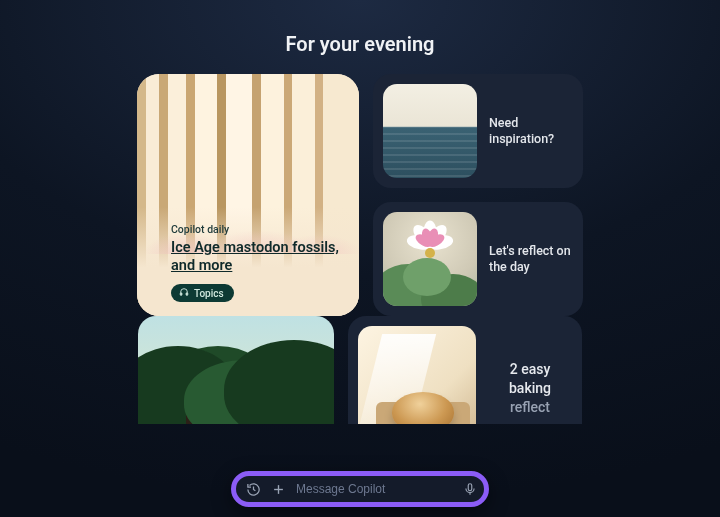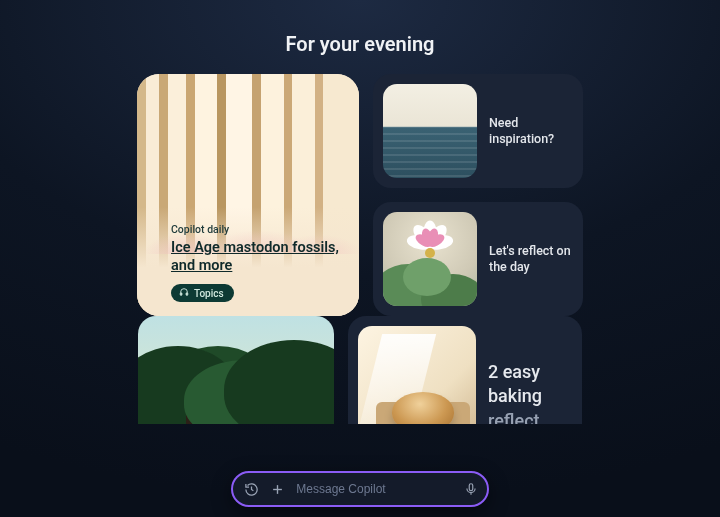--- a/index.html
+++ b/index.html
@@ -244,37 +244,38 @@
     background:#caa877; border-radius:6px;
     box-shadow: inset 0 -6px 0 rgba(0,0,0,.12);
   }
   .bun {
     position:absolute; left:34px; bottom:24px; width:62px; height:40px;
     background: radial-gradient(ellipse at 45% 30%, #f0d19b 0%, #cc9852 55%, #a56f2e 100%);
     border-radius: 50% 50% 46% 46%;
     box-shadow: 0 6px 8px rgba(0,0,0,.18);
   }
   .topic-text {
-    font-size: 18px;
+    font-size: 14px;
     line-height: 1.35;
     padding-top: 34px;
+    text-align: center;
   }
   .topic-text .l1 { color:#e6e9ee; font-weight: 500; }
   .topic-text .l2 { color:#98a2b3; font-weight: 500; }
 
   
   .input-bar {
     position: absolute;
     left: 50%;
     bottom: 10px;
     transform: translateX(-50%);
     width: 258px;
     height: 36px;
     background: #141b2a;
-    border: 2px solid #8b5cf6;
+    border: 5px solid #8b5cf6;
     border-radius: 999px;
     display: flex;
     align-items: center;
     padding: 0 6px 0 10px;
     gap: 10px;
     box-shadow: 0 6px 20px rgba(0,0,0,.45);
   }
   .ib-btn {
     width: 22px; height: 22px;
     display:flex; align-items:center; justify-content:center;

